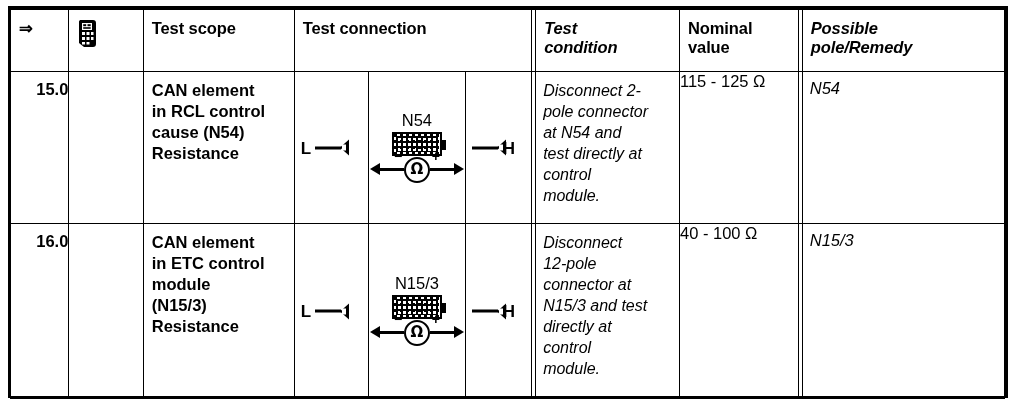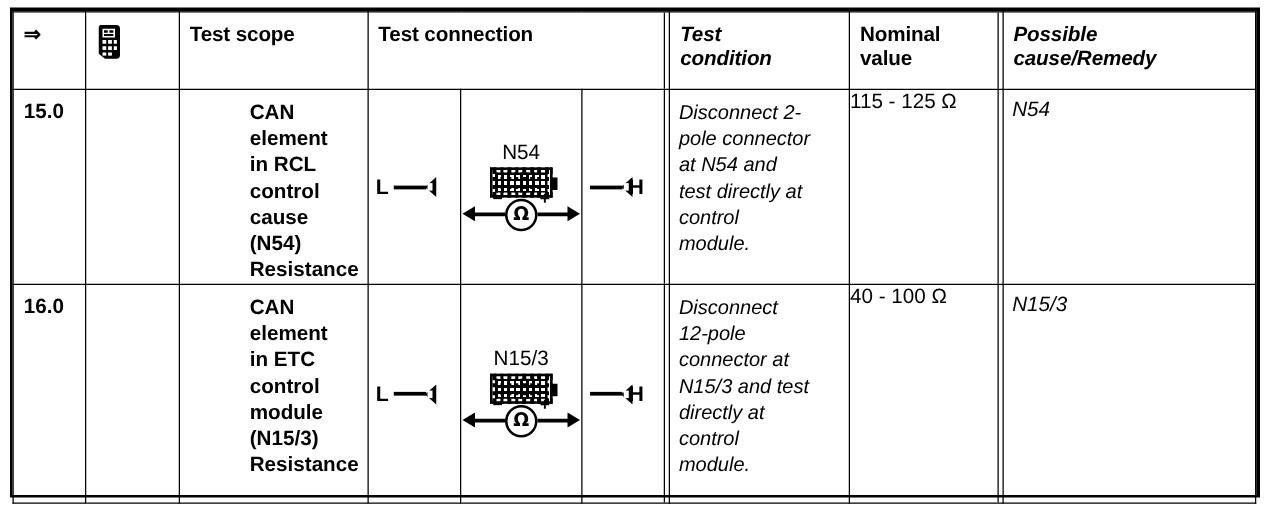--- a/index.html
+++ b/index.html
@@ -96,27 +96,27 @@
   }
 
   
   tr.row1 { height: 152px; }
   tr.row2 { height: 175px; }
 
   .num {
     font-weight: bold;
     font-size: 16.5px;
     padding: 8px 0 0 8px;
+    text-align: right;
   }
   .scope {
     font-weight: bold;
     font-size: 16.5px;
     line-height: 21px;
     padding: 8px 6px 0 8px;
-    margin-left: 48px;
   }
   .cond {
     font-size: 16px;
     line-height: 21px;
     padding: 8px 4px 0 7px;
   }
   .nominal {
     font-size: 16.5px;
     padding: 0 4px 0 7px;
     vertical-align: middle;
@@ -348,21 +348,21 @@
         <td>
           <div class="head-text">
             <span>Nominal</span><br>
             <span>value</span>
           </div>
         </td>
 
         <td class="dbl-left">
           <div class="head-text">
             <span>Possible</span><br>
-            <span>cause/Remedy</span>
+            <span>pole/Remedy</span>
           </div>
         </td>
       </tr>
 
       <tr class="row1">
         <td>
           <div class="num">15.0</div>
         </td>
 
         <td></td>

